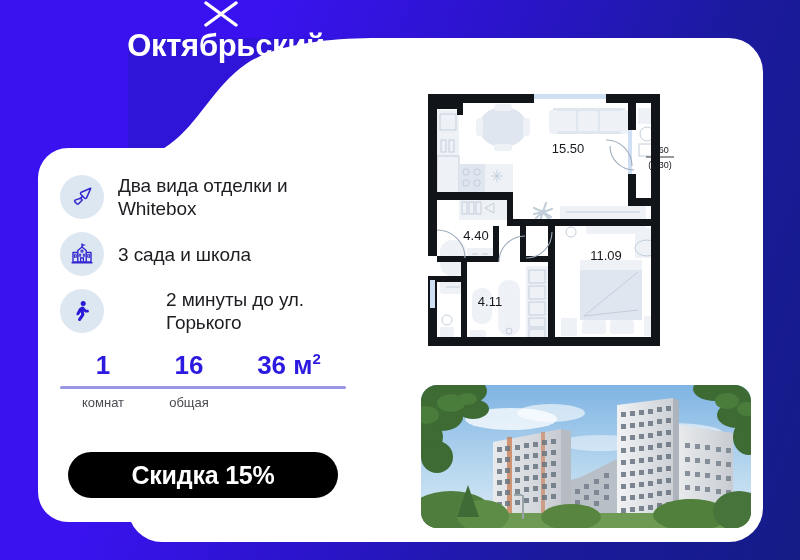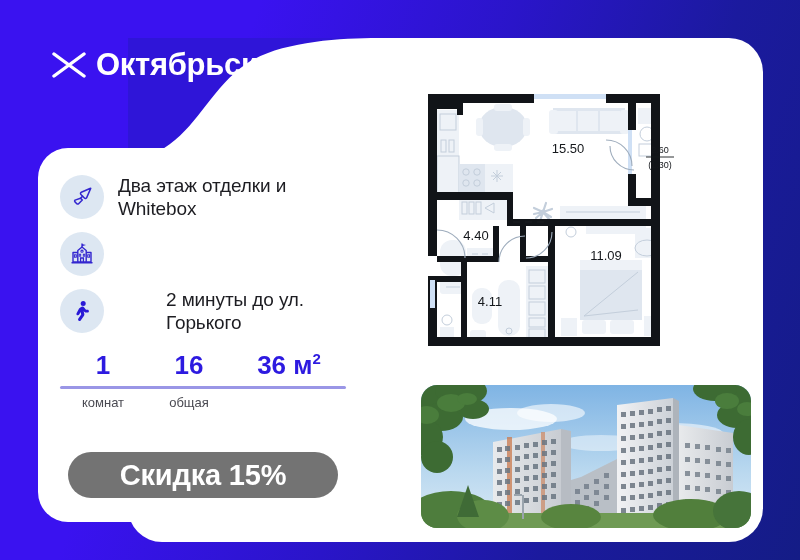--- a/index.html
+++ b/index.html
@@ -15,20 +15,21 @@
     overflow: hidden;
   }
 
   
   #logo-band {
     position: absolute; left: 0; top: 0;
     width: 400px; height: 130px;
     display: flex; align-items: center;
     padding-left: 52px;
     z-index: 5;
+    flex-direction: column;
   }
   #logo-mark { width: 34px; height: 28px; margin-right: 10px; flex: none; }
   #logo-text {
     color: #ffffff;
     font-size: 31px;
     font-weight: 700;
     letter-spacing: -0.3px;
     white-space: nowrap;
   }
 
@@ -114,26 +115,26 @@
   }
   .col-1 { width: 86px; }
   .col-2 { width: 86px; }
   .col-3 { width: 114px; }
 
   
   #discount-btn {
     position: absolute;
     left: 30px; bottom: 24px;
     width: 270px; height: 46px;
-    background: #737373;
+    background: #000000;
     border-radius: 23px;
     border: none;
     color: #ffffff;
     font-family: "Liberation Sans", sans-serif;
-    font-size: 29px;
+    font-size: 25px;
     font-weight: 700;
     letter-spacing: -0.2px;
     cursor: pointer;
   }
 
   
   #floorplan {
     position: absolute;
     left: 410px; top: 80px;
     width: 290px; height: 290px;
@@ -176,40 +177,41 @@
     <div id="features">
 
       <div class="feature">
         <span class="feat-badge">
           <svg width="26" height="26" viewBox="0 0 26 26">
             <path d="M21.5,4.2 L12.3,8.2 C11.4,8.6 11.2,9.8 11.9,10.5 L15.4,14 C16.1,14.7 17.3,14.5 17.7,13.6 L21.7,4.4 C21.8,4.2 21.7,4.1 21.5,4.2 Z" fill="none" stroke="#3326cf" stroke-width="1.5" stroke-linejoin="round"></path>
             <path d="M11.5,14.2 L13.3,16 L9.6,19.7 C9.1,20.2 8.3,20.2 7.8,19.7 L6,17.9 C5.5,17.4 5.5,16.6 6,16.1 Z" fill="none" stroke="#3326cf" stroke-width="1.5" stroke-linejoin="round"></path>
             <path d="M13.6,12.2 L11.9,13.9" stroke="#3326cf" stroke-width="1.5" stroke-linecap="round"></path>
           </svg>
         </span>
-        <span class="feat-label">Два этаж отделки и Whitebox</span>
+        <span class="feat-label">Два вида отделки и Whitebox</span>
       </div>
 
       <div class="feature">
         <span class="feat-badge">
           <svg width="26" height="26" viewBox="0 0 26 26">
             <path d="M13,3 L13,6" stroke="#3326cf" stroke-width="1.3" stroke-linecap="round"></path>
             <path d="M13,3 L17,4 L13,5.2" fill="#3326cf"></path>
             <path d="M13,6 L8.8,9.5 L8.8,21 L17.2,21 L17.2,9.5 Z" fill="none" stroke="#3326cf" stroke-width="1.4" stroke-linejoin="round"></path>
             <path d="M8.8,11.5 L4,11.5 L4,21 L8.8,21" fill="none" stroke="#3326cf" stroke-width="1.4" stroke-linejoin="round"></path>
             <path d="M17.2,11.5 L22,11.5 L22,21 L17.2,21" fill="none" stroke="#3326cf" stroke-width="1.4" stroke-linejoin="round"></path>
             <circle cx="13" cy="10.2" r="1.1" fill="none" stroke="#3326cf" stroke-width="1.1"></circle>
             <path d="M11.6,21 L11.6,17 L14.4,17 L14.4,21" fill="none" stroke="#3326cf" stroke-width="1.3"></path>
             <rect x="5.4" y="13.8" width="1.9" height="2.4" fill="none" stroke="#3326cf" stroke-width="1"></rect>
             <rect x="18.7" y="13.8" width="1.9" height="2.4" fill="none" stroke="#3326cf" stroke-width="1"></rect>
             <rect x="10.2" y="13.2" width="1.5" height="2" fill="none" stroke="#3326cf" stroke-width="0.9"></rect>
             <rect x="14.3" y="13.2" width="1.5" height="2" fill="none" stroke="#3326cf" stroke-width="0.9"></rect>
             <path d="M3,21.8 L23,21.8" stroke="#3326cf" stroke-width="1.4" stroke-linecap="round"></path>
           </svg>
         </span>
+        <span class="feat-label">3 сада и школа</span>
       </div>
 
       <div class="feature">
         <span class="feat-badge">
           <svg width="26" height="26" viewBox="0 0 26 26">
             <circle cx="14.2" cy="5.4" r="2.5" fill="#2a1ad6"></circle>
             <path d="M13.4,8.6 C11.6,9 10.2,10.2 9.4,11.8 L7.6,15.2 C7.2,16 7.5,16.9 8.3,17.2 C9,17.5 9.8,17.2 10.2,16.5 L11.6,13.9 L12.2,16.6 L9.4,20.6 C8.9,21.3 9,22.2 9.7,22.7 C10.3,23.1 11.2,23 11.7,22.4 L15,17.8 C15.4,17.2 15.5,16.5 15.3,15.8 L14.6,13.2 L16.3,14.6 L18.5,14.6 C19.3,14.6 19.9,14 19.9,13.2 C19.9,12.4 19.3,11.8 18.5,11.8 L17,11.8 L15.2,9.6 C14.8,9 14.1,8.5 13.4,8.6 Z" fill="#2a1ad6"></path>
           </svg>
         </span>
         <span class="feat-label">2 минуты до ул. Горького</span>

